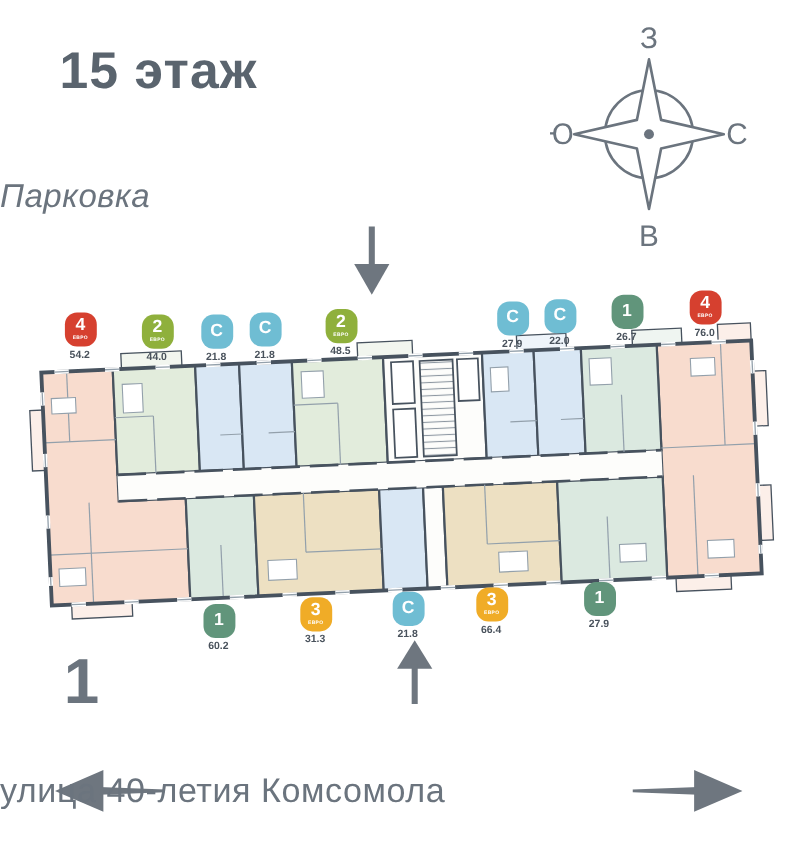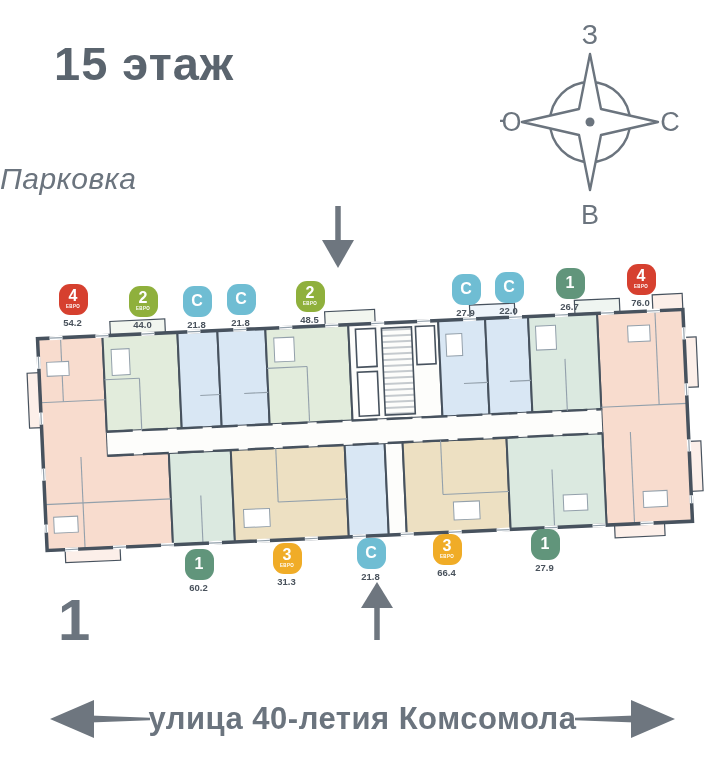--- a/index.html
+++ b/index.html
@@ -21,22 +21,22 @@
     left:0;right:0;top:162px;
     font-size:30px;font-weight:400;color:var(--text_mid);
     letter-spacing:.5px;
     font-style:italic;
   }
   #building-number{
     left:58px;top:586px;
     font-size:58px;font-weight:700;color:var(--text_mid);
   }
   #street-label{
-    left:0;right:0;top:701px;text-align:center;
-    font-size:31px;font-weight:700;color:var(--text_mid);
+    left:0;right:0;top:701px;text-align:left;
+    font-size:31px;font-weight:400;color:var(--text_mid);
     letter-spacing:.5px;
   }
 
   
   #compass{left:500px;top:18px;}
   .compass-letter{fill:var(--text_mid);font-size:27px;font-family:"Liberation Sans",sans-serif;}
   .compass-shape{fill:#ffffff;stroke:var(--text_mid);stroke-width:2.4;stroke-linejoin:round;}
 
   
   .arrow-fill{fill:var(--arrow);}

